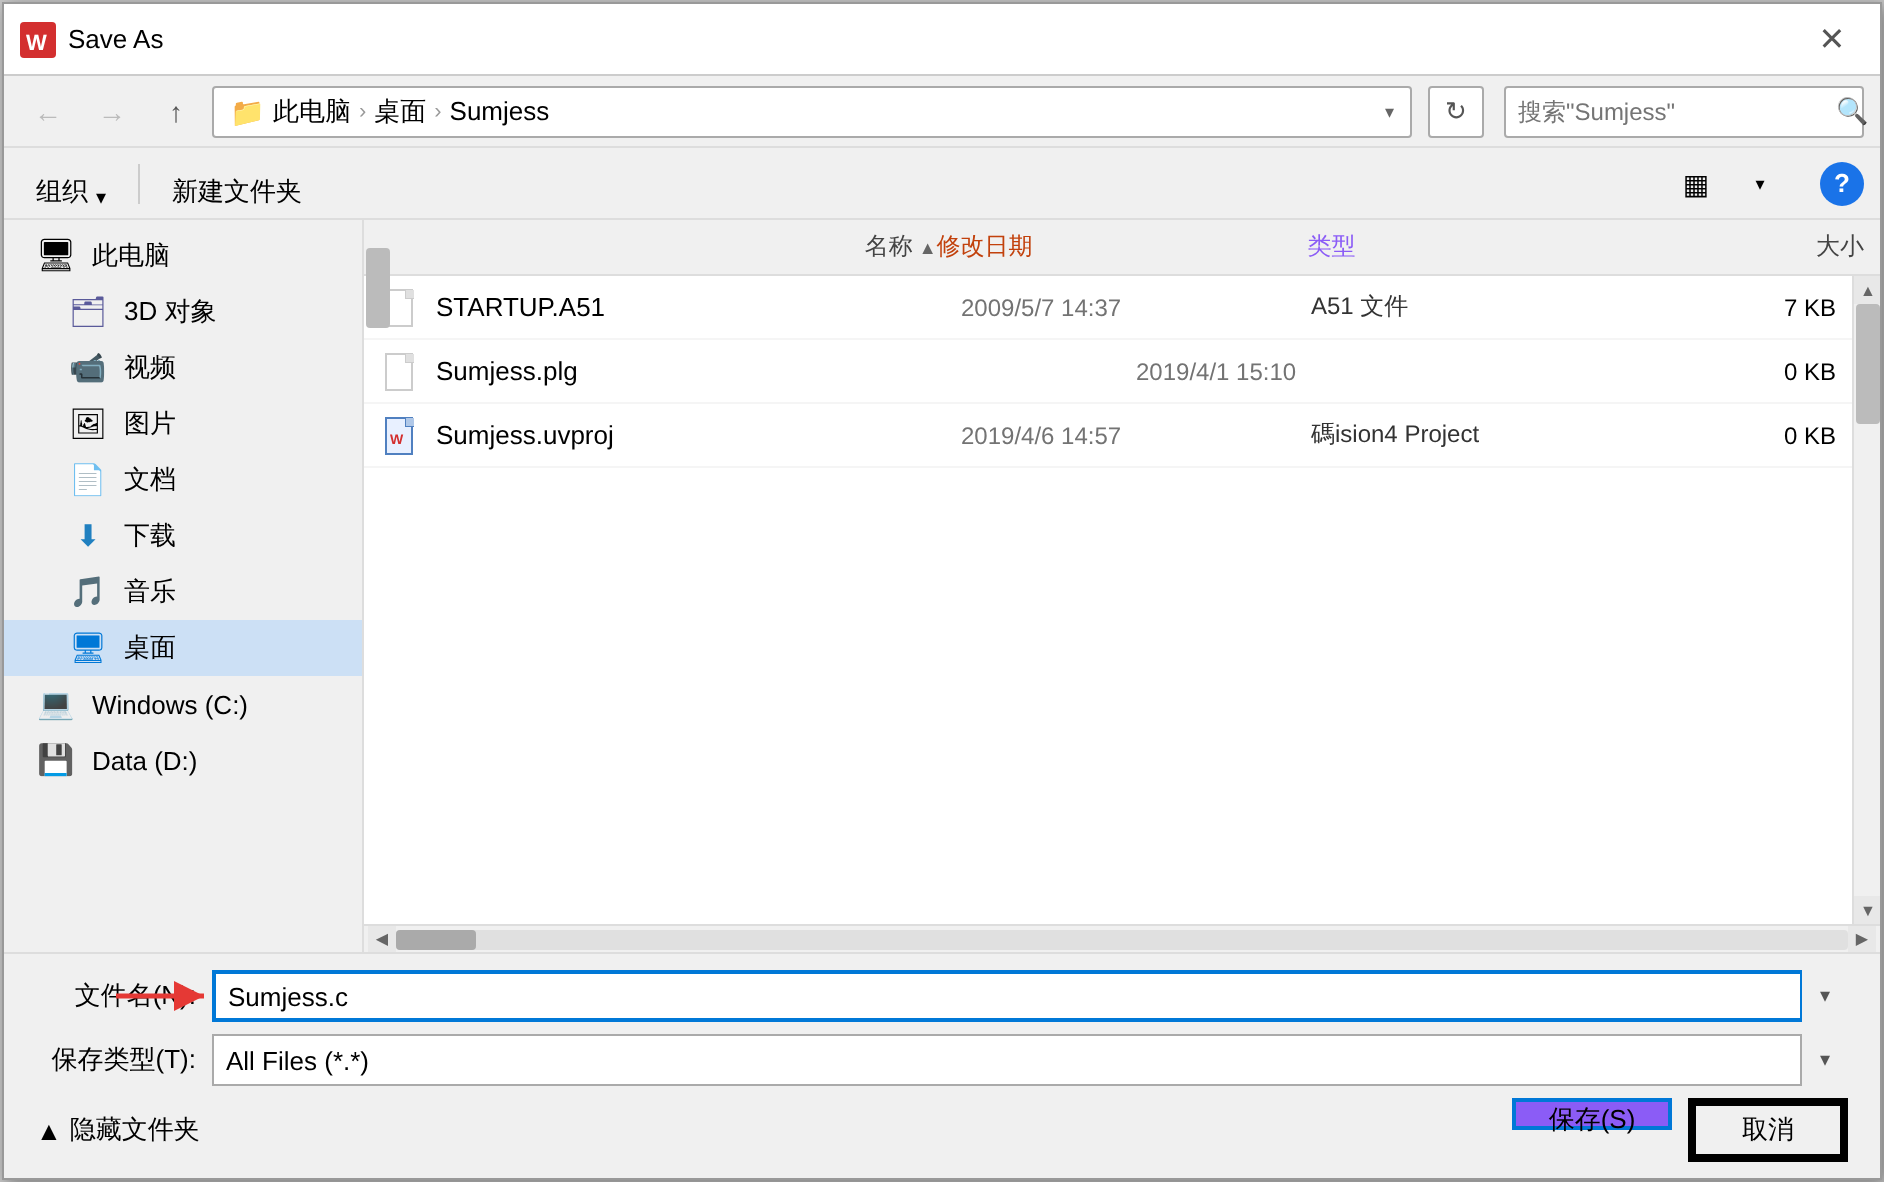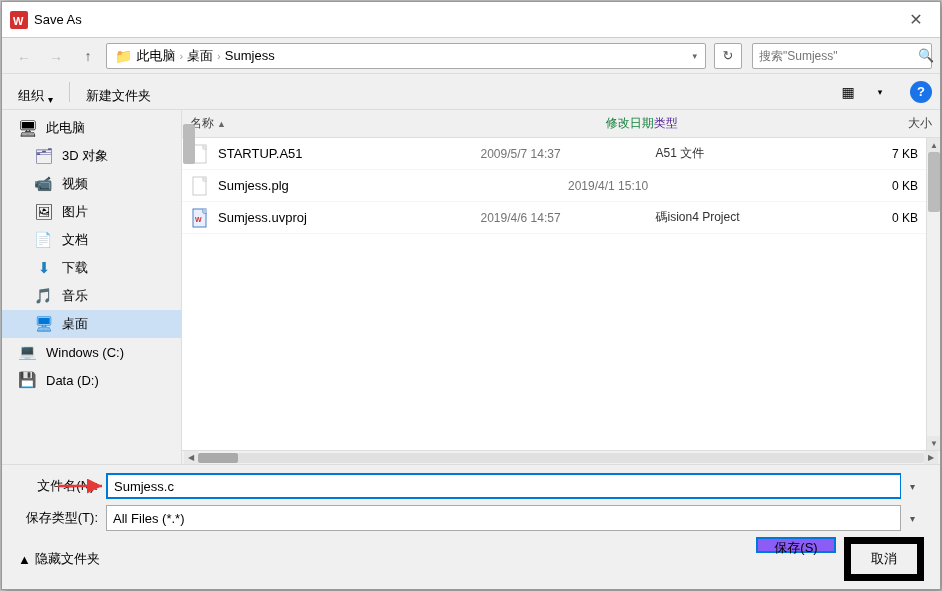--- a/index.html
+++ b/index.html
@@ -224,23 +224,23 @@
     }
     .file-list-header {
       display: flex;
       align-items: center;
       height: 28px;
       padding: 0 8px;
       background: #f0f0f0;
       border-bottom: 1px solid #ddd;
       flex-shrink: 0;
     }
-    .col-name { flex: 3; min-width: 0; font-size: 12px; color: #444; cursor: pointer; display: flex; align-items: center; gap: 3px; }
-    .col-date { flex: 2; font-size: 12px; color: #15803d; text-align: right; }
-    .col-type { flex: 2; font-size: 12px; color: #4c1d95; }
+    .col-name { flex: 3; min-width: 0; font-size: 12px; color: #444; cursor: pointer; display: flex; align-items: center; gap: 3px; justify-content: flex-end; }
+    .col-date { flex: 2; font-size: 12px; color: #c2410c; }
+    .col-type { flex: 2; font-size: 12px; color: #8b5cf6; }
     .col-size { flex: 1; font-size: 12px; color: #444; text-align: right; }
     .sort-arrow { font-size: 9px; color: #666; }
     .file-row {
       display: flex;
       align-items: center;
       height: 32px;
       padding: 0 8px;
       cursor: pointer;
       border-bottom: 1px solid #f5f5f5;
     }
@@ -380,23 +380,23 @@
       min-width: 80px;
       height: 16px;
       background: #8b5cf6;
       border: 2px solid #0078d7;
       cursor: pointer;
       font-size: 13px;
       padding: 0 16px;
     }
     .btn-cancel {
       min-width: 80px;
-      height: 44px;
-      background: #f0f0f0;
-      border: 7px solid #000000;
+      height: 32px;
+      background: #f0f0f0;
+      border: 4px solid #000000;
       cursor: pointer;
       font-size: 13px;
       padding: 0 16px;
     }
 
     
     .sidebar::-webkit-scrollbar { width: 8px; }
     .sidebar::-webkit-scrollbar-track { background: #f0f0f0; }
     .sidebar::-webkit-scrollbar-thumb { background: #c0c0c0; border-radius: 2px; }
 

